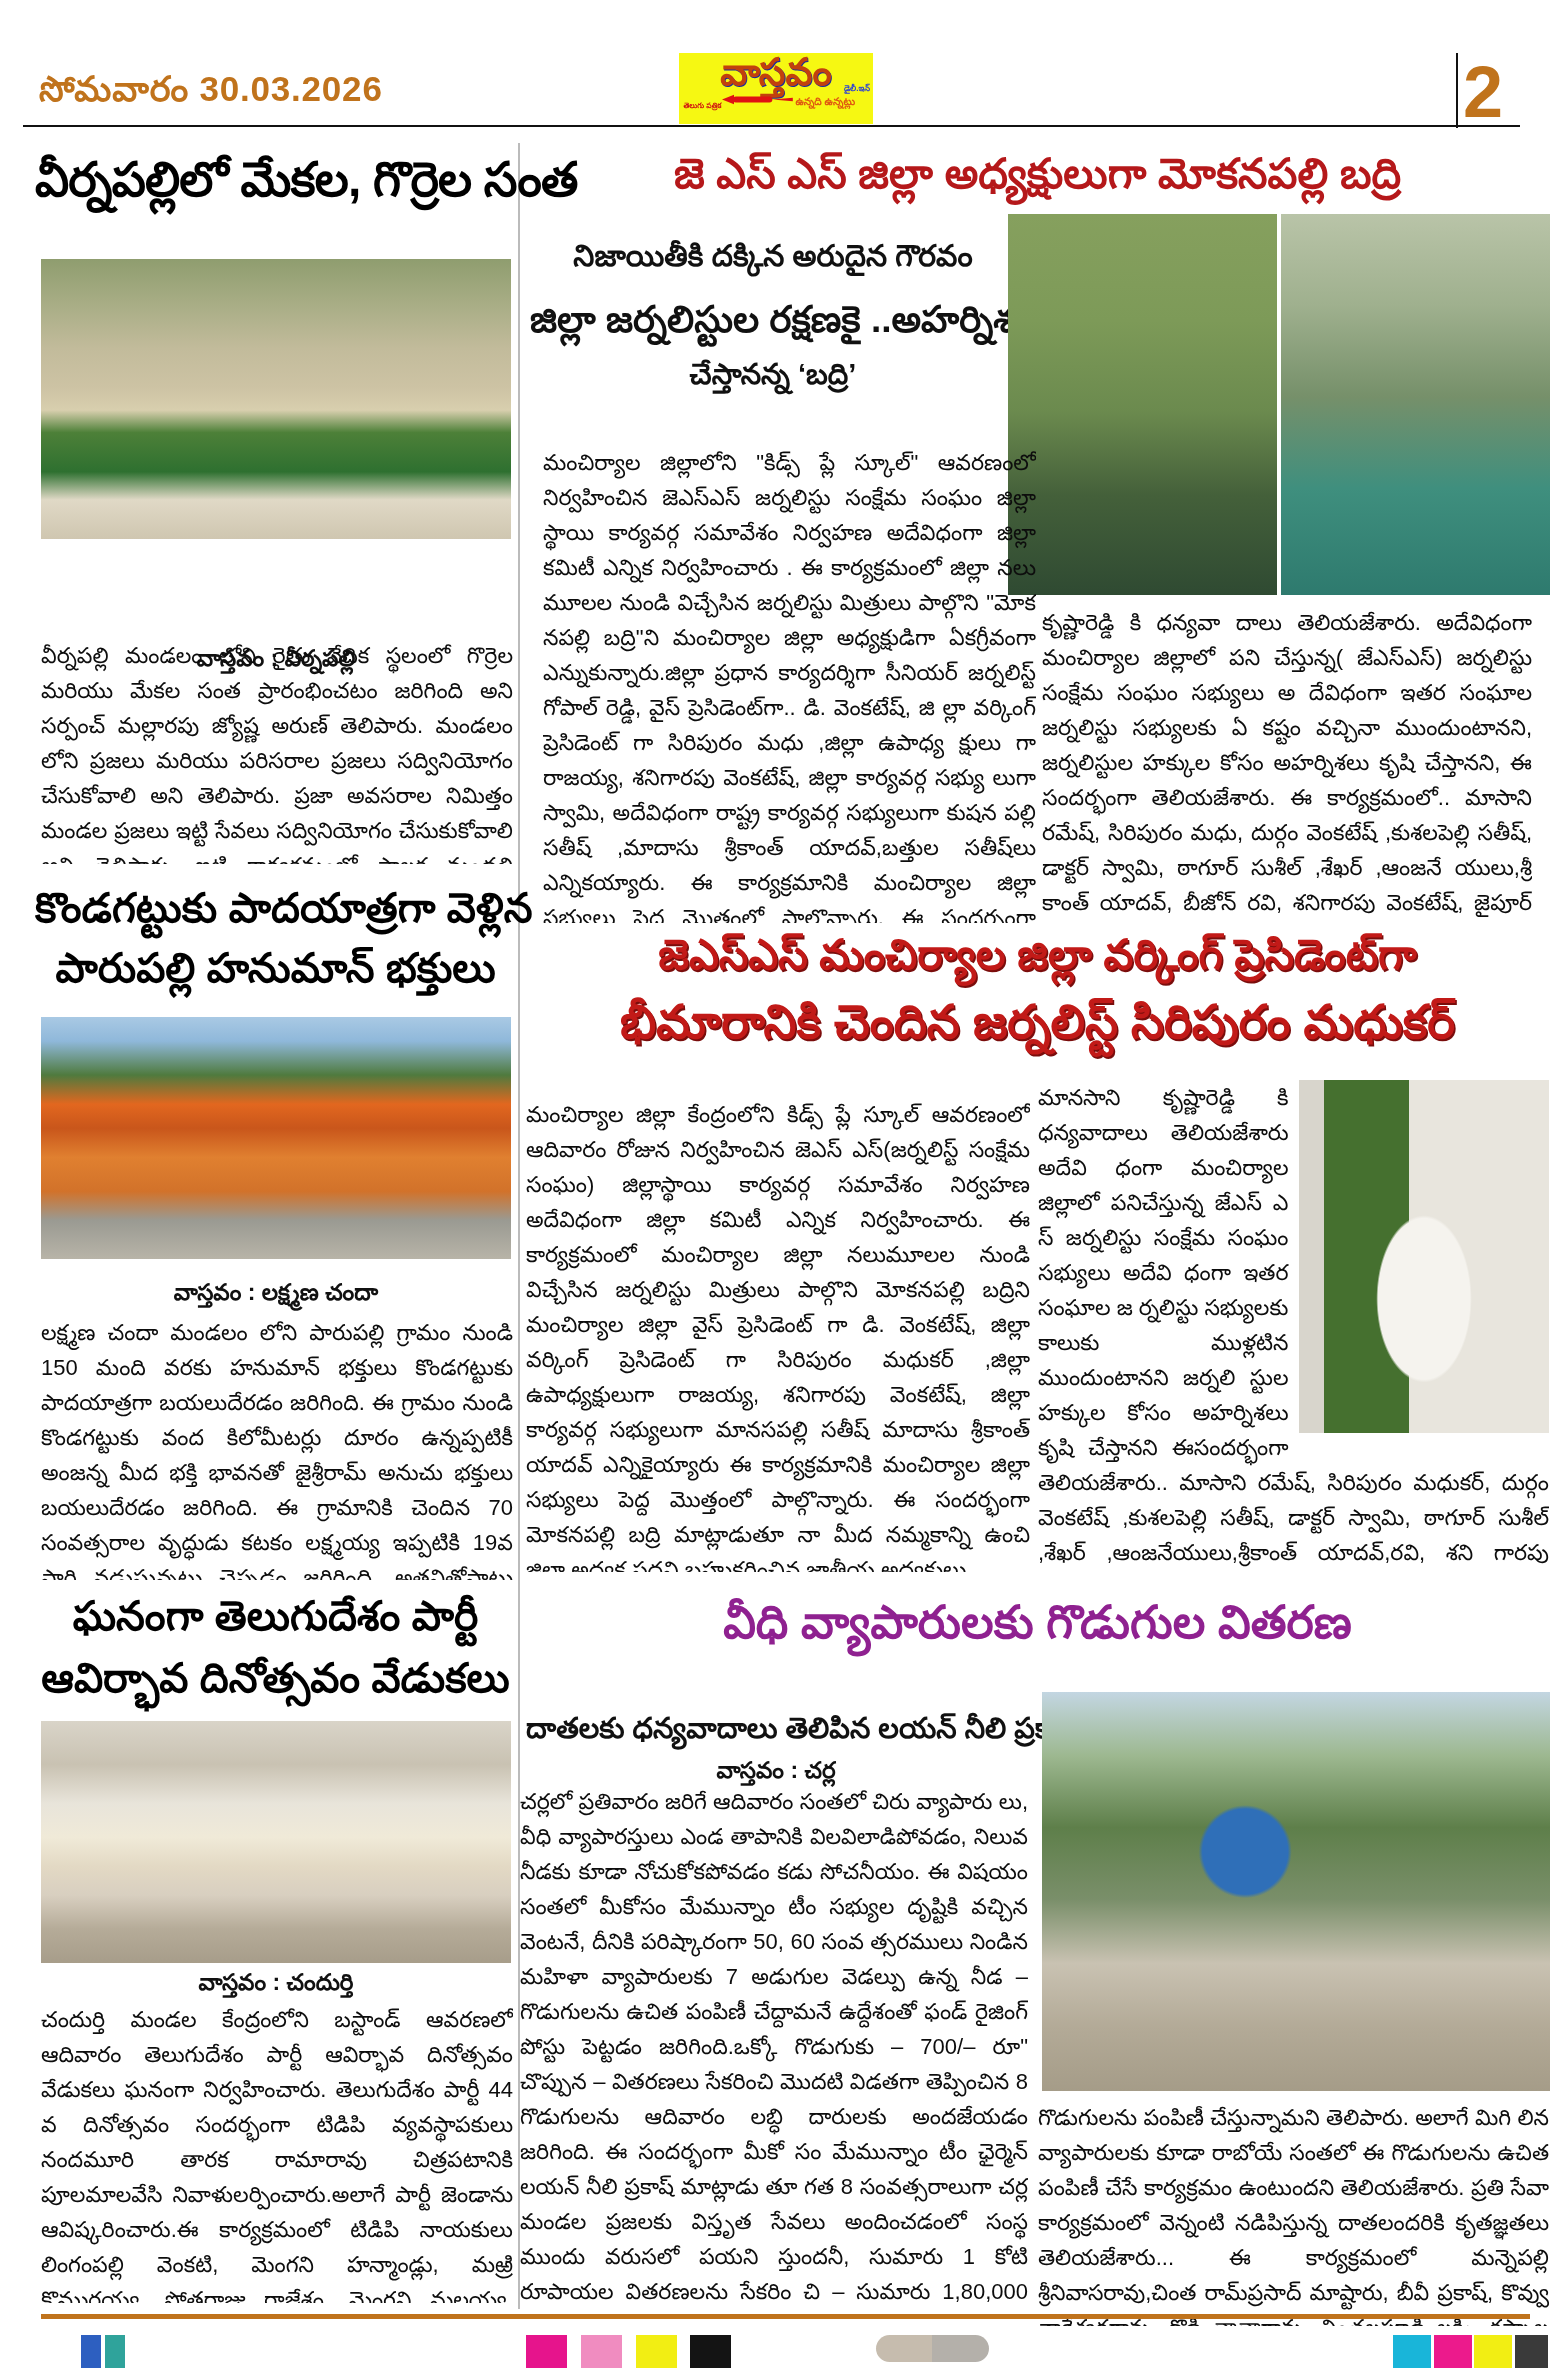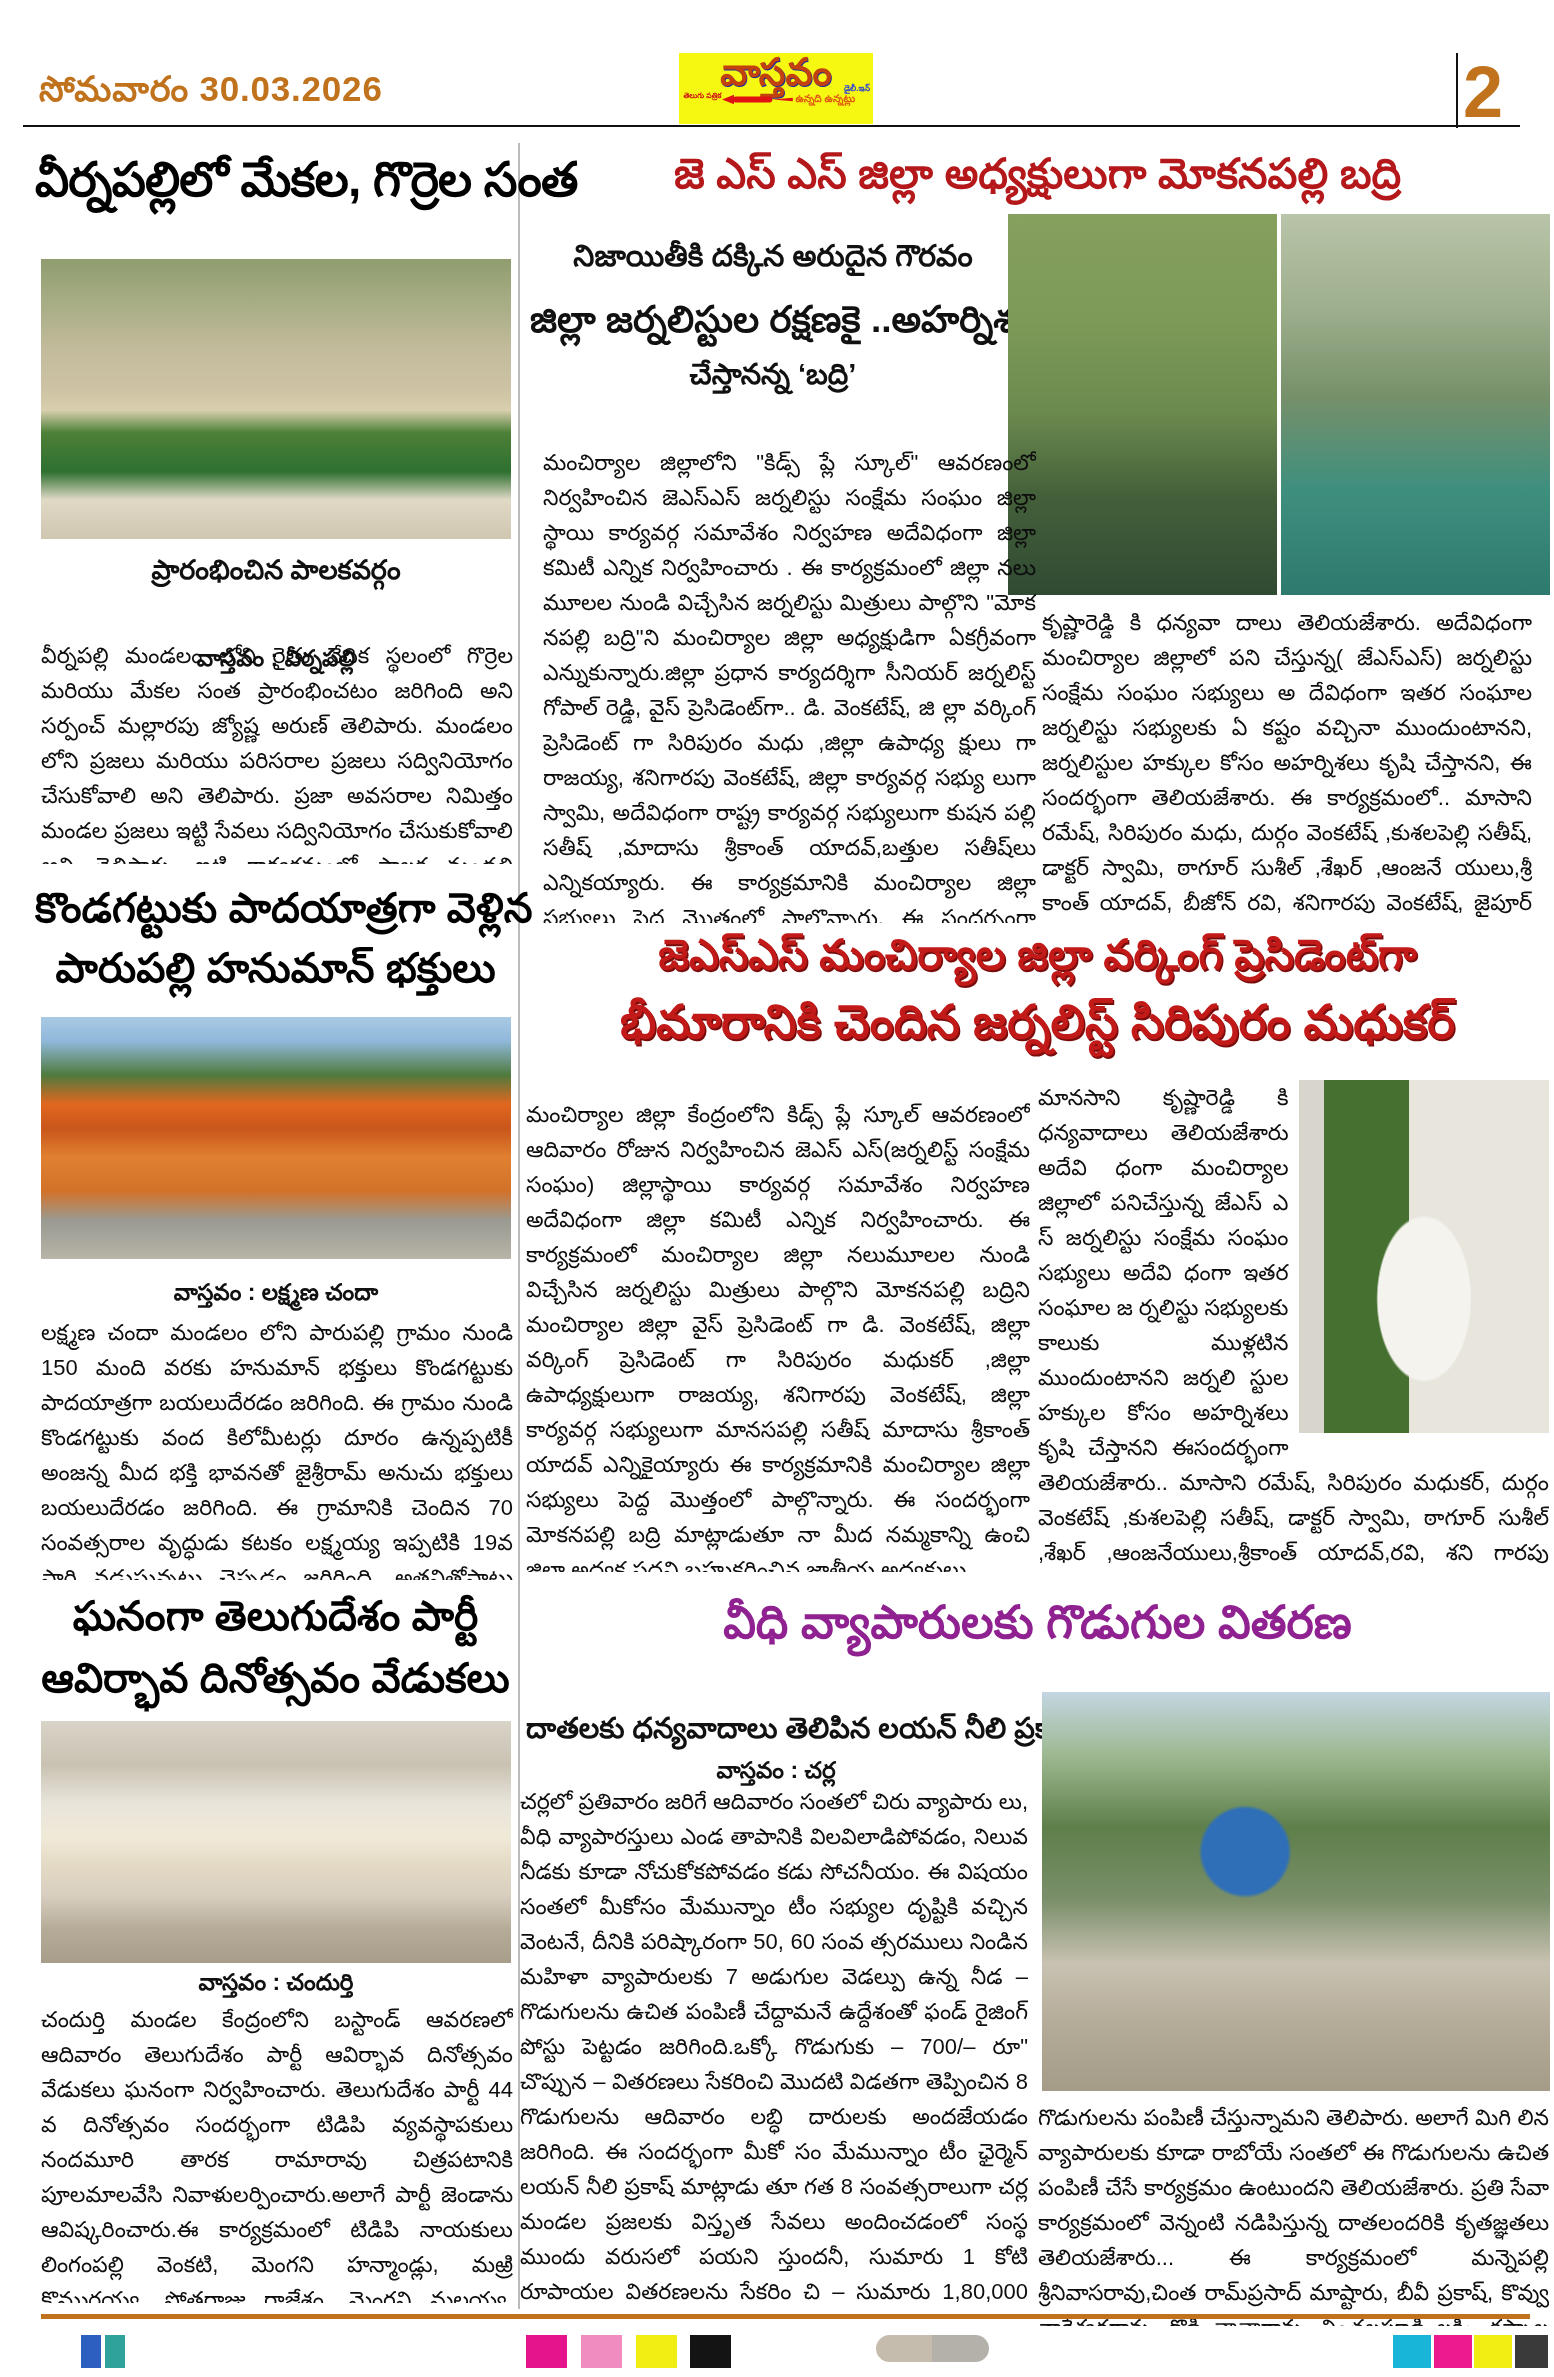--- a/index.html
+++ b/index.html
@@ -11,21 +11,21 @@
   .just{text-align:justify;}
 
   
   .date{left:39px;top:69px;font-size:35px;font-weight:800;color:#c0731c;letter-spacing:0.8px;}
   .pagenum{left:1463px;top:51px;font-size:72px;font-weight:800;color:#c0731c;}
   .pagenum-rule{left:1456px;top:53px;width:2.3px;height:75px;background:#111;}
   .header-rule{left:22.6px;top:125px;width:1497px;height:2.3px;background:#111;}
   .masthead{left:679px;top:53px;width:194px;height:71px;background:#f6f812;
             display:flex;flex-direction:column;align-items:center;justify-content:flex-start;overflow:hidden;}
   .masthead-title{font-size:38px;line-height:39px;font-weight:800;color:#c2410c;text-shadow:0.8px 0.8px 0 #1a2aa0;}
-  .masthead-sub{display:flex;align-items:flex-start;gap:1px;width:100%;padding:0 4.5px;box-sizing:border-box;}
+  .masthead-sub{display:flex;align-items:flex-end;gap:1px;width:100%;padding:0 4.5px;box-sizing:border-box;}
   .masthead-left{font-size:7.5px;color:#d01010;line-height:8.3px;font-weight:700;}
   .masthead-tag{font-size:10.5px;color:#e05a10;font-weight:700;}
   .masthead-right{position:absolute;right:3px;top:30px;font-size:8.3px;color:#2b3fd6;font-weight:700;margin-left:14px;}
 
   
   .vrule{left:518px;top:143px;width:1.5px;height:2166px;background:#bbb;}
 
   
   .dateline{font-size:23px;font-weight:800;color:#111;}
   .bodytext{font-size:22px;line-height:35px;color:#0d0d0d;overflow:hidden;}
@@ -113,21 +113,20 @@
     <div class="masthead-right nowrap">డైలీ.ఇన్</div>
   </div>
 
   <div class="abs pagenum-rule"></div>
   <div class="abs pagenum">2</div>
   <div class="abs header-rule"></div>
   <div class="abs vrule"></div>
 
   <div class="abs hl-left1 center nowrap">వీర్నపల్లిలో మేకల, గొర్రెల సంత</div>
   <div class="abs photo photo-l1"></div>
-  <div class="abs cap-l1 caption center nowrap">ప్రారంభించిన పాలకవర్గం</div>
   <div class="abs dl-l1 dateline center nowrap">వాస్తవం : వీర్నపల్లి</div>
   <div class="abs body-l1 bodytext just">వీర్నపల్లి మండలం లోని రైతు వేదిక స్థలంలో గొర్రెల మరియు మేకల సంత ప్రారంభించటం జరిగింది అని సర్పంచ్ మల్లారపు జ్యోష్ణ అరుణ్ తెలిపారు. మండలం లోని ప్రజలు మరియు పరిసరాల ప్రజలు సద్వినియోగం చేసుకోవాలి అని తెలిపారు. ప్రజా అవసరాల నిమిత్తం మండల ప్రజలు ఇట్టి సేవలు సద్వినియోగం చేసుకుకోవాలి అని తెలిపారు. ఇట్టి కార్యక్రమంలో పాలక మండలి సభ్యులు,మండల నాయకులు, మండల ప్రజలు పాల్గొన్నారు.</div>
 
   <div class="abs hl-left2 center">
     <div class="nowrap">కొండగట్టుకు పాదయాత్రగా వెళ్లిన</div>
     <div class="nowrap">పారుపల్లి హనుమాన్ భక్తులు</div>
   </div>
   <div class="abs photo photo-l2"></div>
   <div class="abs dl-l2 dateline center nowrap">వాస్తవం : లక్ష్మణ చందా</div>
   <div class="abs body-l2 bodytext just">లక్ష్మణ చందా మండలం లోని పారుపల్లి గ్రామం నుండి 150 మంది వరకు హనుమాన్ భక్తులు కొండగట్టుకు పాదయాత్రగా బయలుదేరడం జరిగింది. ఈ గ్రామం నుండి కొండగట్టుకు వంద కిలోమీటర్లు దూరం ఉన్నప్పటికీ అంజన్న మీద భక్తి భావనతో జైశ్రీరామ్ అనుచు భక్తులు బయలుదేరడం జరిగింది. ఈ గ్రామానికి చెందిన 70 సంవత్సరాల వృద్ధుడు కటకం లక్ష్మయ్య ఇప్పటికి 19వ సారి నడుస్తున్నట్లు చెప్పడం జరిగింది. అతనితోపాటు దాదాపు 150 మంది వరకు భక్తులు కొండగట్టుకు పాదయాత్రగా వెళ్లడం జరిగింది.</div>

